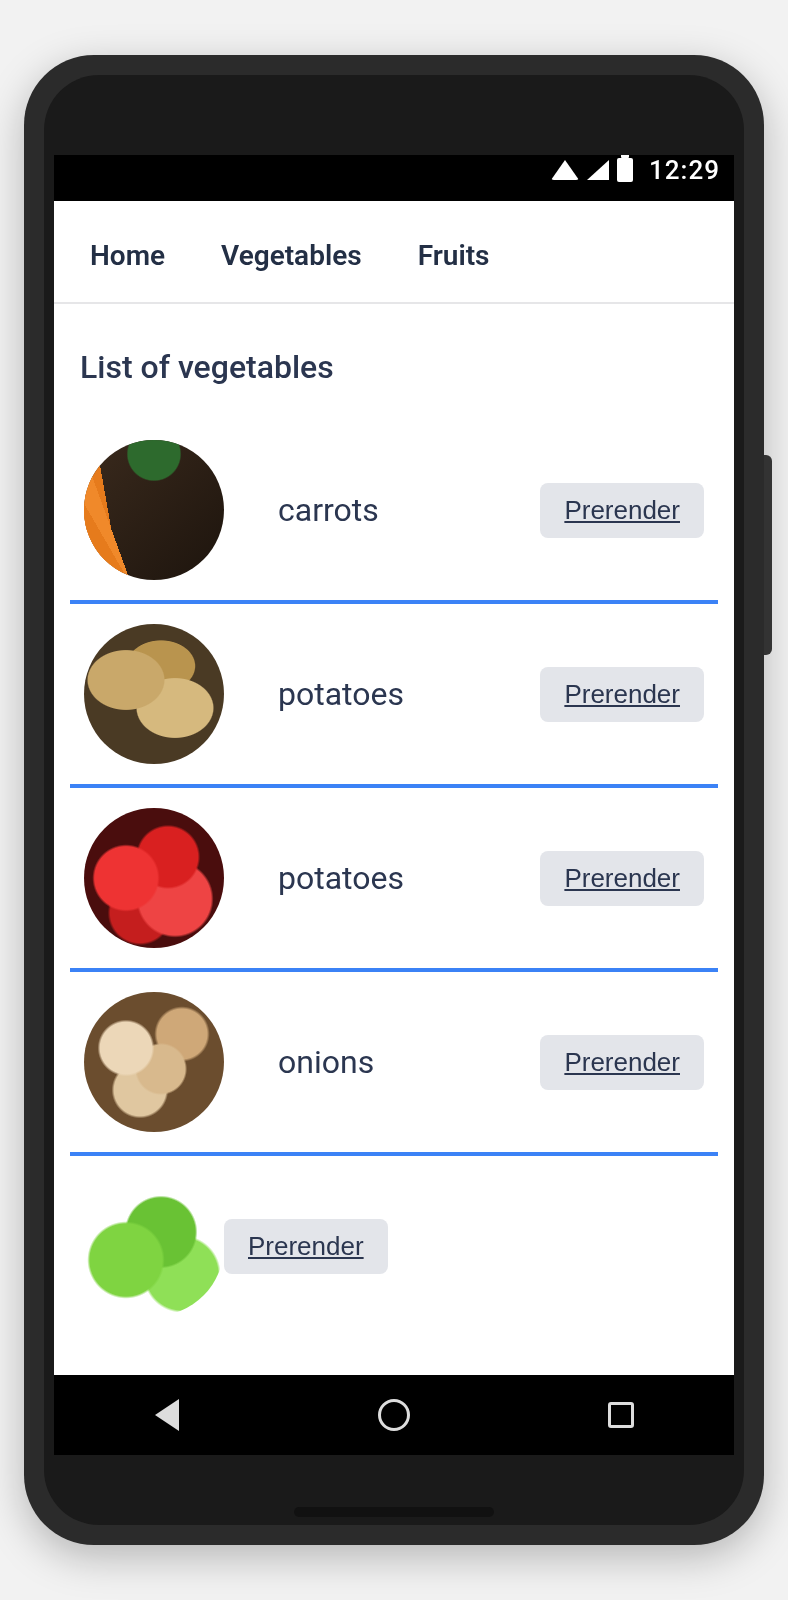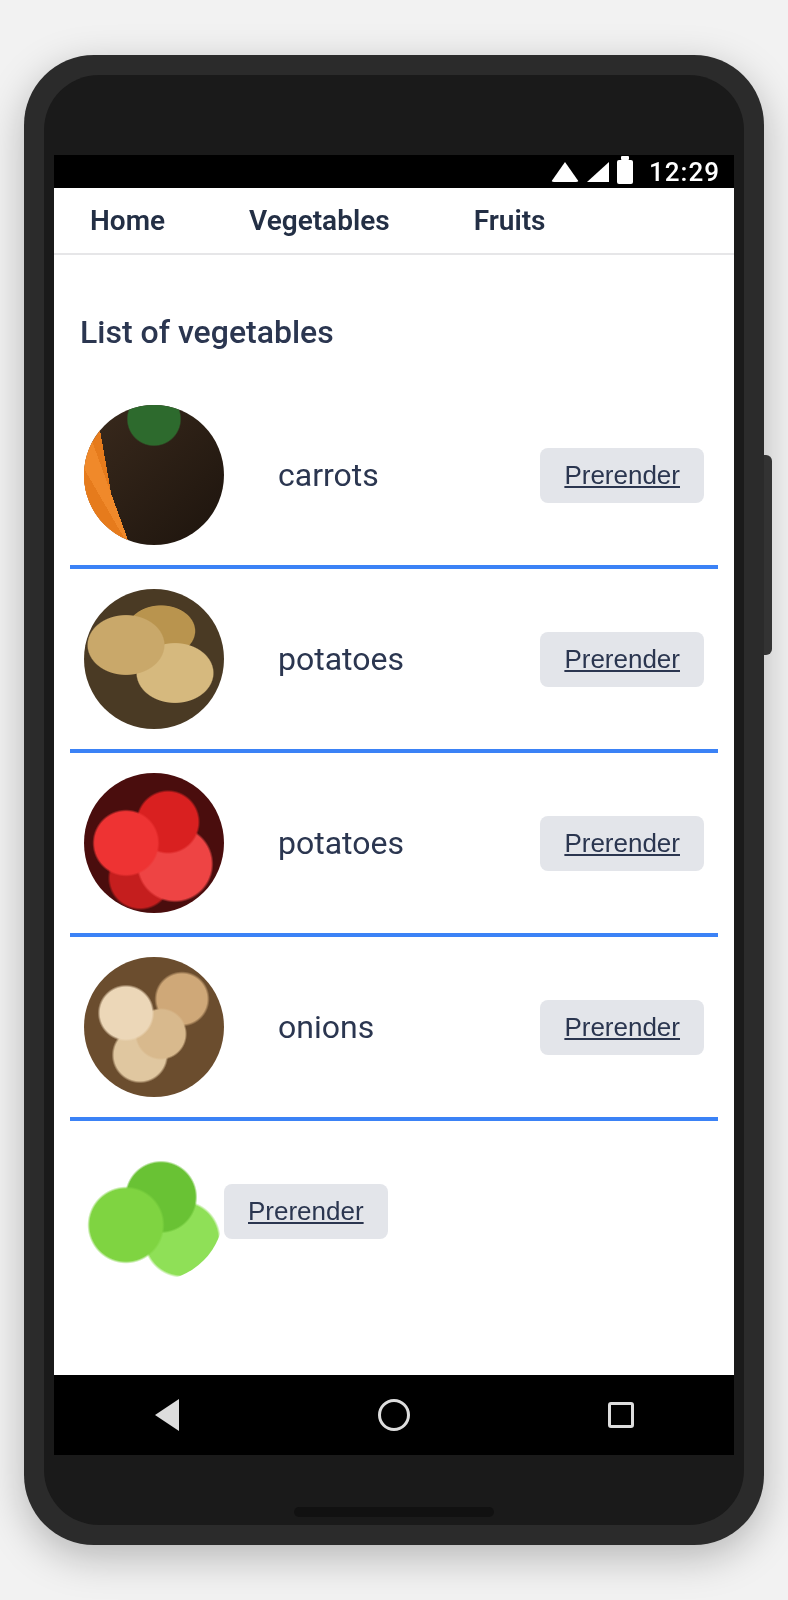--- a/index.html
+++ b/index.html
@@ -56,24 +56,24 @@
   .screen {
     flex:1;
     background:#fff;
     overflow:hidden;
     position:relative;
     display:flex; flex-direction:column;
   }
 
   
   .status-bar {
-    height:33px;
+    height:46px;
     background:#000;
     color:#fff;
-    display:flex; align-items:center; justify-content:flex-end;
+    display:flex; align-items:flex-start; justify-content:flex-end;
     padding:0 14px;
     font-size:26px; font-weight:500;
   }
   .status-icons { display:flex; align-items:center; gap:8px; }
   .wifi-icon, .cell-icon, .battery-icon { display:inline-block; }
   .wifi-icon {
     width:0;height:0;
     border-left:14px solid transparent;
     border-right:14px solid transparent;
     border-bottom:20px solid #fff;
@@ -108,32 +108,31 @@
     width:16px; height:24px; background:#fff; border-radius:2px; position:relative;
   }
   .battery-icon::before{
     content:""; position:absolute; top:-4px; left:4px; width:8px; height:4px; background:#fff; border-radius:1px;
   }
   .clock { margin-left:8px; letter-spacing:1px; }
 
   
   .app { flex:1; overflow:hidden; display:flex; flex-direction:column; background:#fff; }
   .topnav {
-    display:flex; gap:84px;
-    padding:16px 36px;
+    display:flex; gap:56px;
+    padding:30px 36px;
     border-bottom:2px solid #e6e6e8;
     color:#232f45;
-    font-size:28px; font-weight:600;
+    font-size:28px; font-weight:600;margin-top:8px;
   }
   .topnav span { cursor:pointer; }
 
   .content {
     flex:1; overflow-y:auto;
     padding: 44px 16px 0 16px;
-    margin-top: 14px;
   }
   .page-title {
     font-size:32px; color:#2b3650; font-weight:500;
     margin: 0 0 34px 10px;
   }
 
   .row {
     display:flex; align-items:center;
     padding:20px 14px;
     border-bottom:4px solid #3b82f6;

